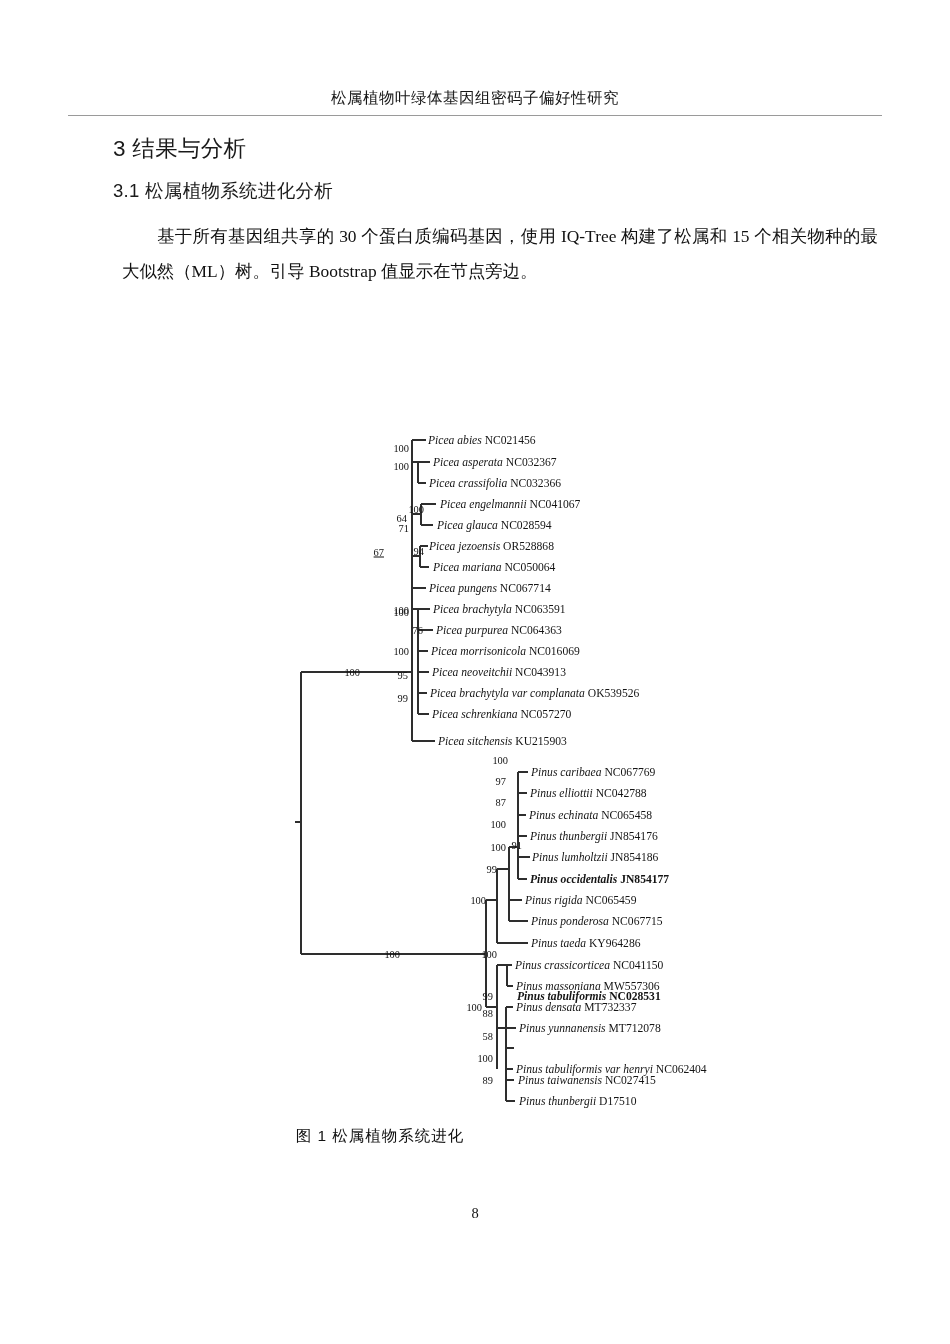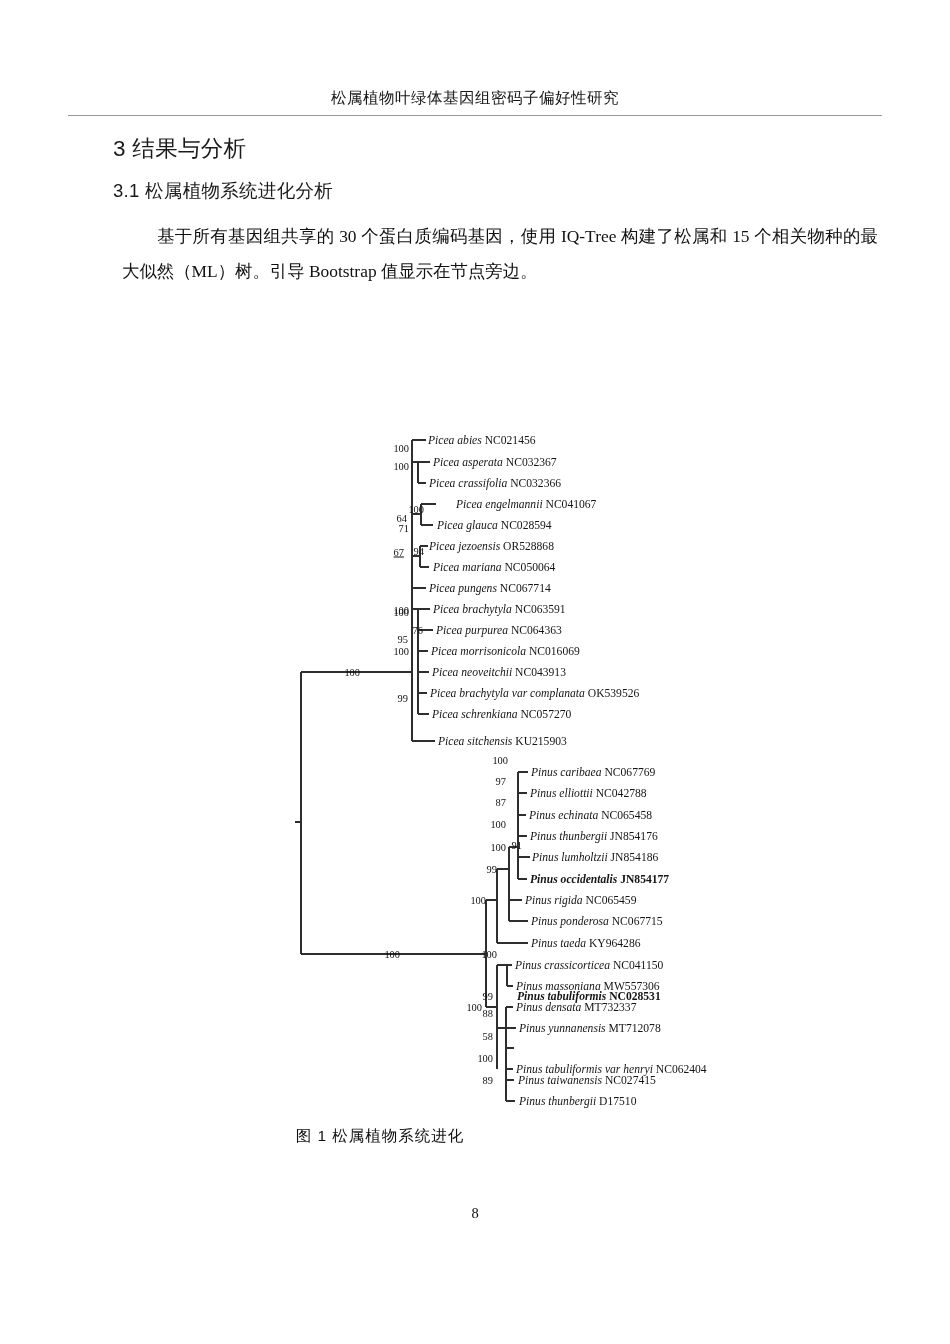--- a/index.html
+++ b/index.html
@@ -252,21 +252,21 @@
         <path d="M506,1080 L514,1080"></path>
 
         <path d="M506,1101 L515,1101"></path>
         <path d="M506,1080 L506,1101"></path>
       </g>
     </svg>
 
     <div class="tip-label" style="left:428px; top:440px;"><span class="sci">Picea abies</span><span class="acc"> NC021456</span></div>
     <div class="tip-label" style="left:433px; top:462px;"><span class="sci">Picea asperata</span><span class="acc"> NC032367</span></div>
     <div class="tip-label" style="left:429px; top:483px;"><span class="sci">Picea crassifolia</span><span class="acc"> NC032366</span></div>
-    <div class="tip-label" style="left:440px; top:504px;margin-left:16px;"><span class="sci">Picea engelmannii</span><span class="acc"> NC041067</span></div>
+    <div class="tip-label" style="left:440px; top:504px;"><span class="sci">Picea engelmannii</span><span class="acc"> NC041067</span></div>
     <div class="tip-label" style="left:437px; top:525px;"><span class="sci">Picea glauca</span><span class="acc"> NC028594</span></div>
     <div class="tip-label" style="left:429px; top:546px;"><span class="sci">Picea jezoensis</span><span class="acc"> OR528868</span></div>
     <div class="tip-label" style="left:433px; top:567px;"><span class="sci">Picea mariana</span><span class="acc"> NC050064</span></div>
     <div class="tip-label" style="left:429px; top:588px;"><span class="sci">Picea pungens</span><span class="acc"> NC067714</span></div>
     <div class="tip-label" style="left:433px; top:609px;"><span class="sci">Picea brachytyla</span><span class="acc"> NC063591</span></div>
     <div class="tip-label" style="left:436px; top:630px;"><span class="sci">Picea purpurea</span><span class="acc"> NC064363</span></div>
     <div class="tip-label" style="left:431px; top:651px;"><span class="sci">Picea morrisonicola</span><span class="acc"> NC016069</span></div>
     <div class="tip-label" style="left:432px; top:672px;"><span class="sci">Picea neoveitchii</span><span class="acc"> NC043913</span></div>
     <div class="tip-label" style="left:430px; top:693px;"><span class="sci">Picea brachytyla var complanata</span><span class="acc"> OK539526</span></div>
     <div class="tip-label" style="left:432px; top:714px;"><span class="sci">Picea schrenkiana</span><span class="acc"> NC057270</span></div>
@@ -289,27 +289,27 @@
     <div class="tip-label" style="left:516px; top:1069px;"><span class="sci">Pinus tabuliformis var henryi</span><span class="acc"> NC062404</span></div>
     <div class="tip-label" style="left:518px; top:1080px;"><span class="sci">Pinus taiwanensis</span><span class="acc"> NC027415</span></div>
     <div class="tip-label" style="left:519px; top:1101px;"><span class="sci">Pinus thunbergii</span><span class="acc"> D17510</span></div>
 
     <div id="boot-layer">
         <div class="boot" style="left: 409px; top: 448px;">100</div>
         <div class="boot" style="left: 409px; top: 466px;">100</div>
         <div class="boot" style="left: 409px; top: 483px; margin-top: 45px;">71</div>
         <div class="boot" style="left: 424px; top: 509px;">100</div>
         <div class="boot" style="left: 407px; top: 518px;">64</div>
-        <div class="boot" style="left: 404px; top: 552px; text-decoration: underline;">67</div>
+        <div class="boot" style="left: 384px; top: 552px; text-decoration: underline;">67</div>
         <div class="boot" style="left: 424px; top: 551px;">94</div>
         <div class="boot" style="left: 409px; top: 610px;">100</div>
         <div class="boot" style="left: 409px; top: 612px;">100</div>
         <div class="boot" style="left: 423px; top: 630px;">76</div>
         <div class="boot" style="left: 409px; top: 651px;">100</div>
-        <div class="boot" style="left: 408px; top: 639px;">95</div>
+        <div class="boot" style="left: 408px; top: 675px;">95</div>
         <div class="boot" style="left: 408px; top: 698px;">99</div>
         <div class="boot" style="left: 360px; top: 672px;">100</div>
         <div class="boot" style="left: 508px; top: 760px;">100</div>
         <div class="boot" style="left: 506px; top: 781px;">97</div>
         <div class="boot" style="left: 506px; top: 802px;">87</div>
         <div class="boot" style="left: 506px; top: 824px;">100</div>
         <div class="boot" style="left: 506px; top: 847px;">100</div>
         <div class="boot" style="left: 522px; top: 845px;">91</div>
         <div class="boot" style="left: 497px; top: 869px;">99</div>
         <div class="boot" style="left: 486px; top: 900px;">100</div>

